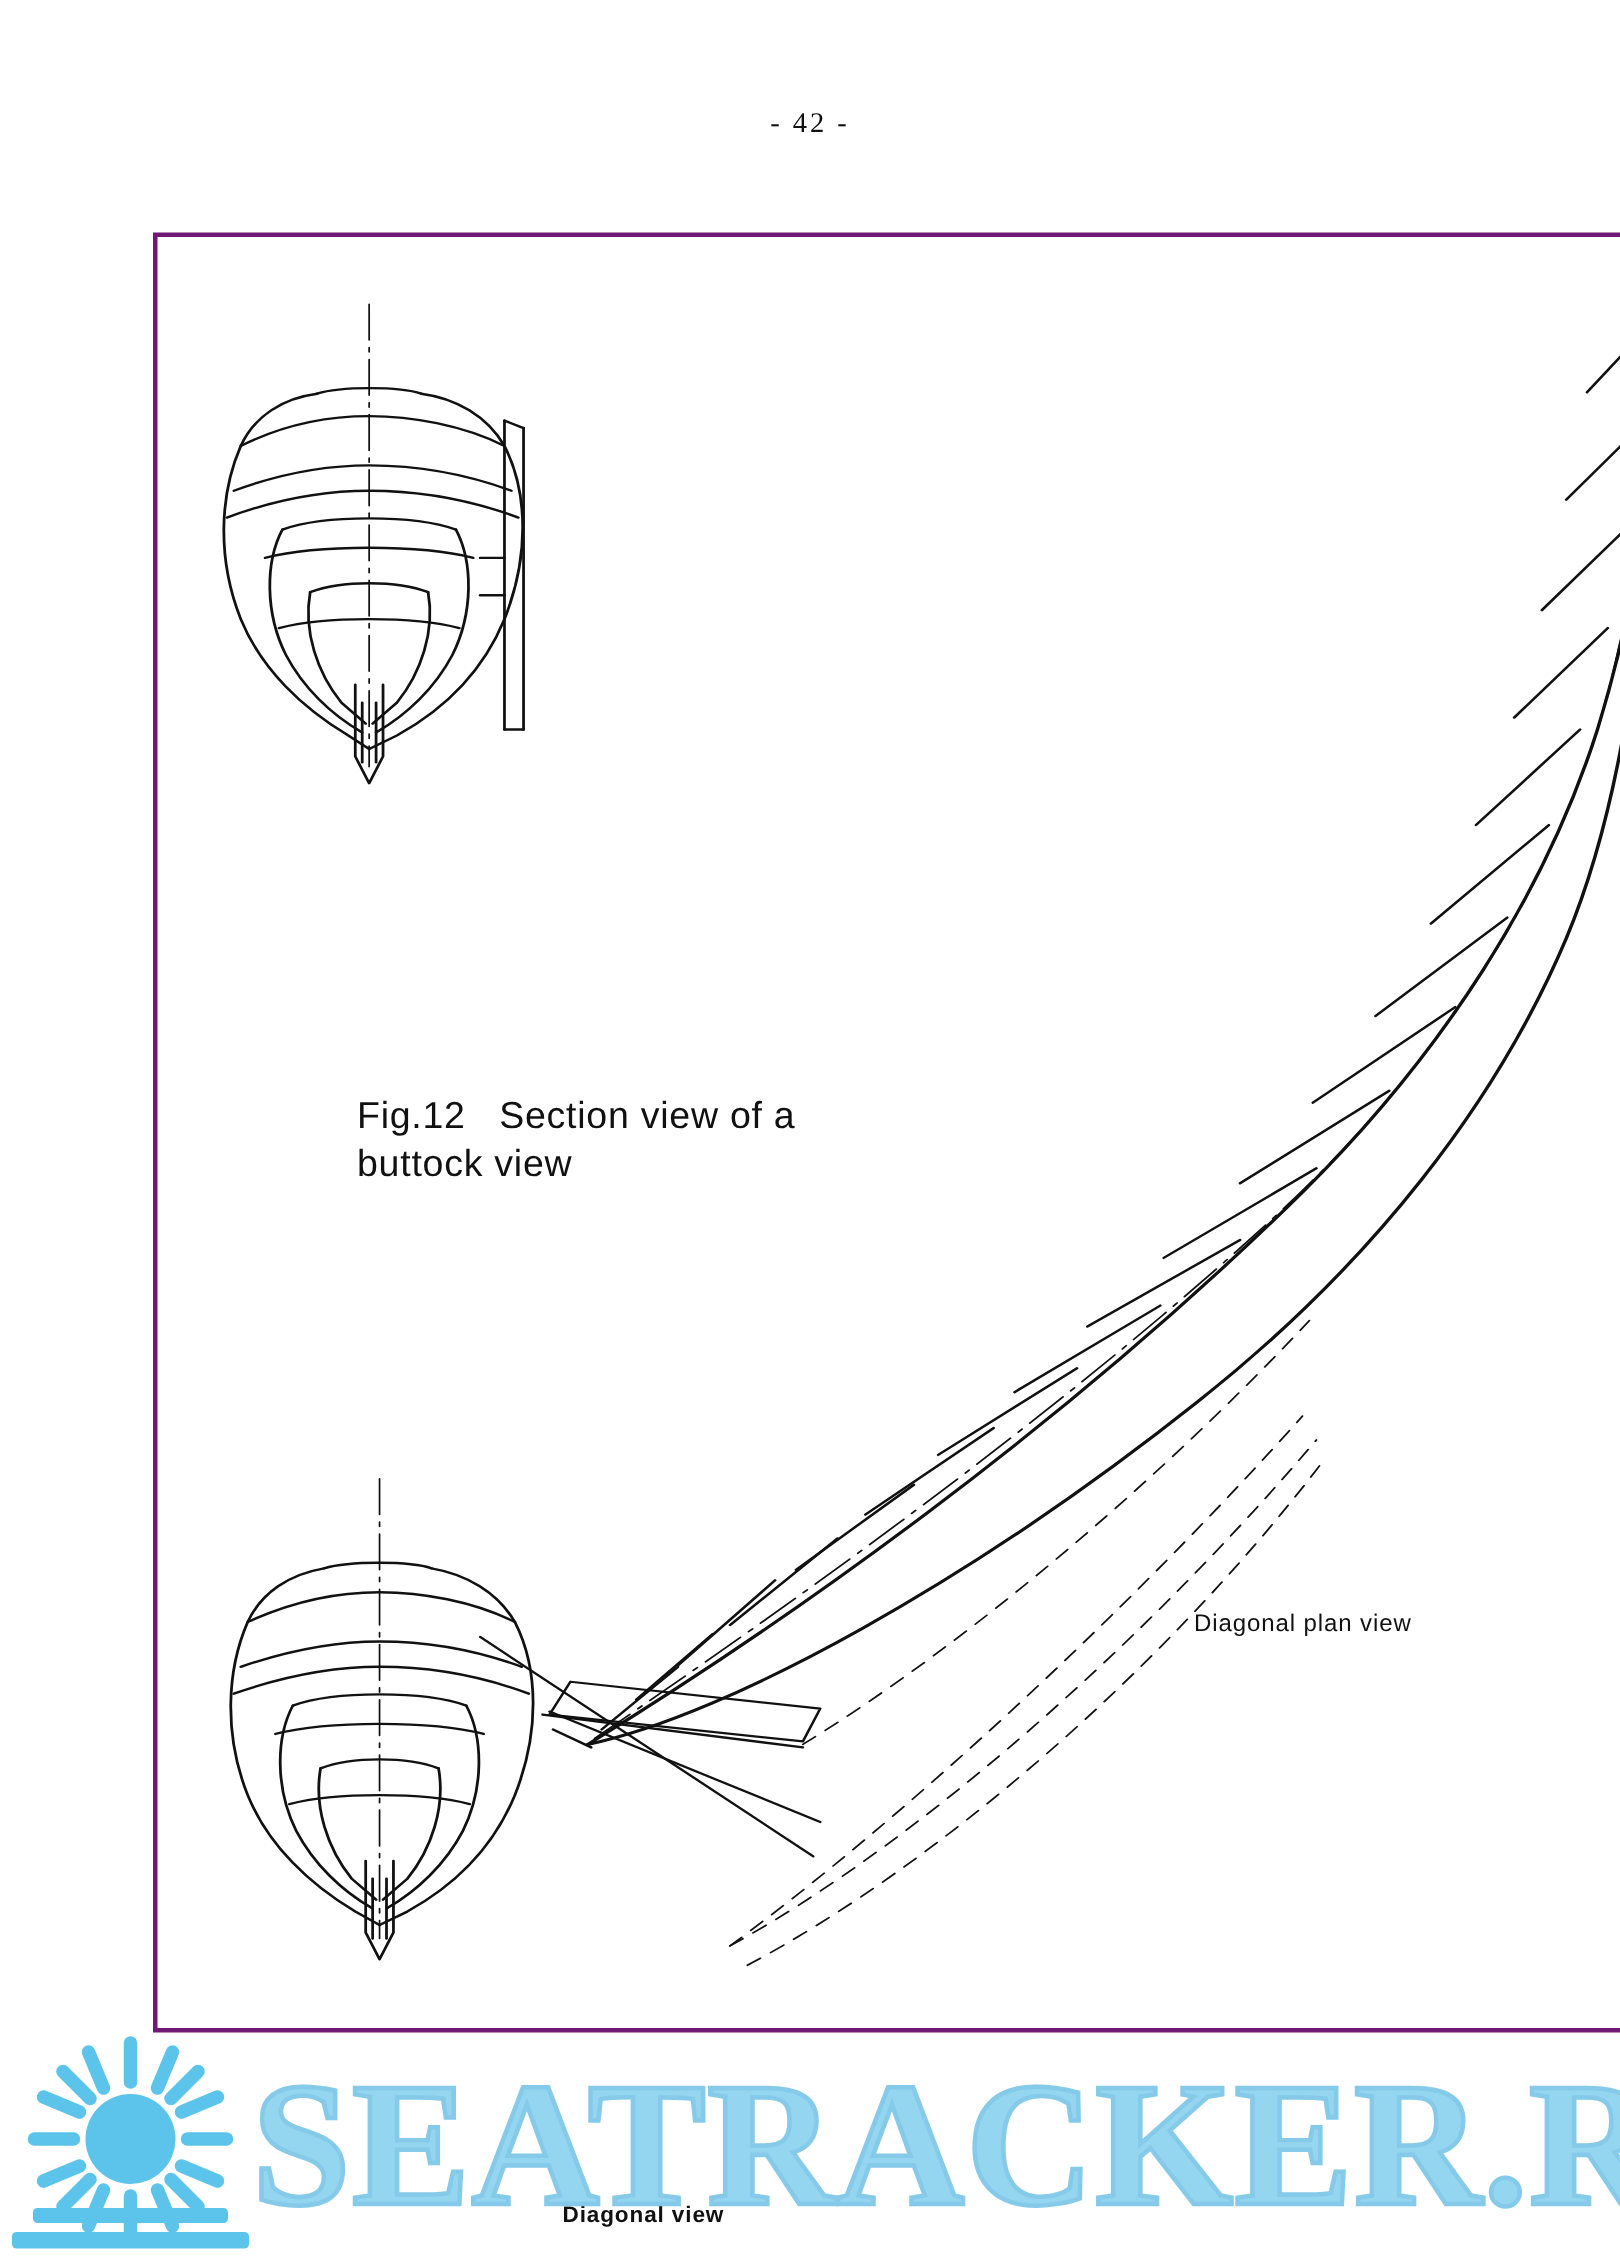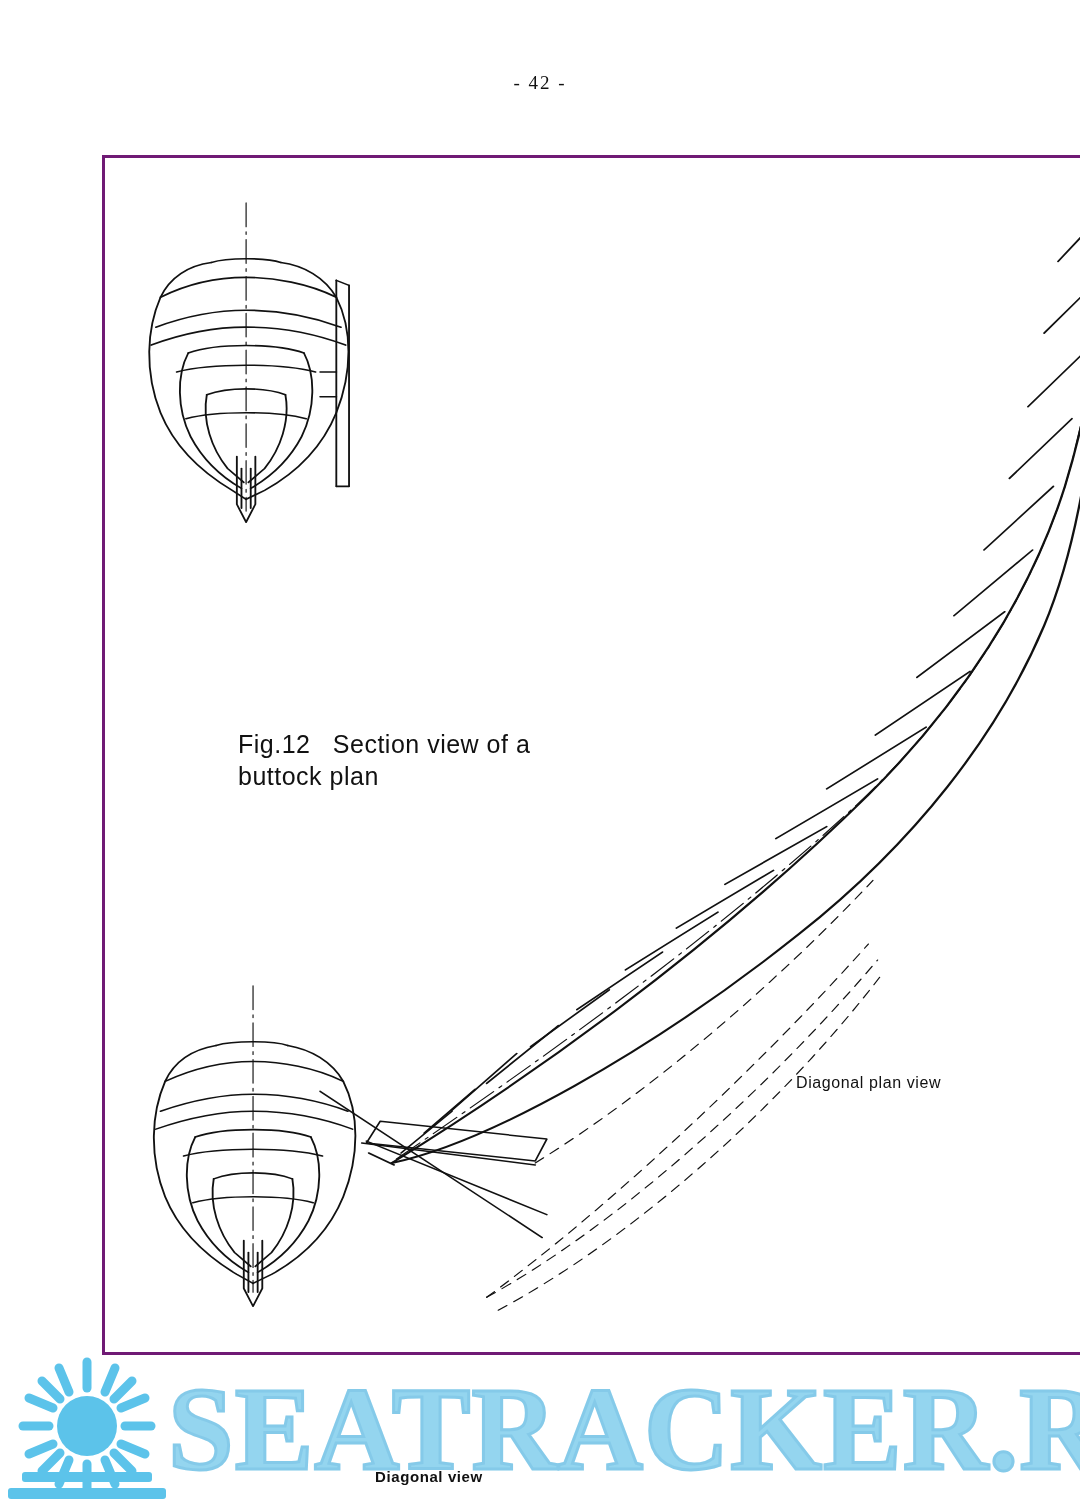--- a/index.html
+++ b/index.html
@@ -217,21 +217,21 @@
 
         <path d="M68 1003 C 98 994, 158 994, 188 1003"></path>
         <path d="M76 1050 C 102 1042, 154 1042, 180 1050"></path>
 
         <path d="M186 938 L378 1085" stroke-width="1.5"></path>
         <path d="M226 988 L382 1062" stroke-width="1.5"></path>
 
       </g>
     </svg>
 
-    <div class="caption" id="caption-fig12"><span>Fig.12   Section view of a</span><br><span>buttock plan</span></div>
+    <div class="caption" id="caption-fig12"><span>Fig.12   Section view of a</span><br><span>buttock view</span></div>
 
 
     <div class="caption" id="label-projected">Diagonal plan view</div>
 
     <div class="caption" id="label-section">Diagonal view</div>
 
   </div>
 
   <div class="watermark">
     <svg width="170" height="160" viewBox="0 0 170 160" style="position:absolute;left:2px;top:8px;">

